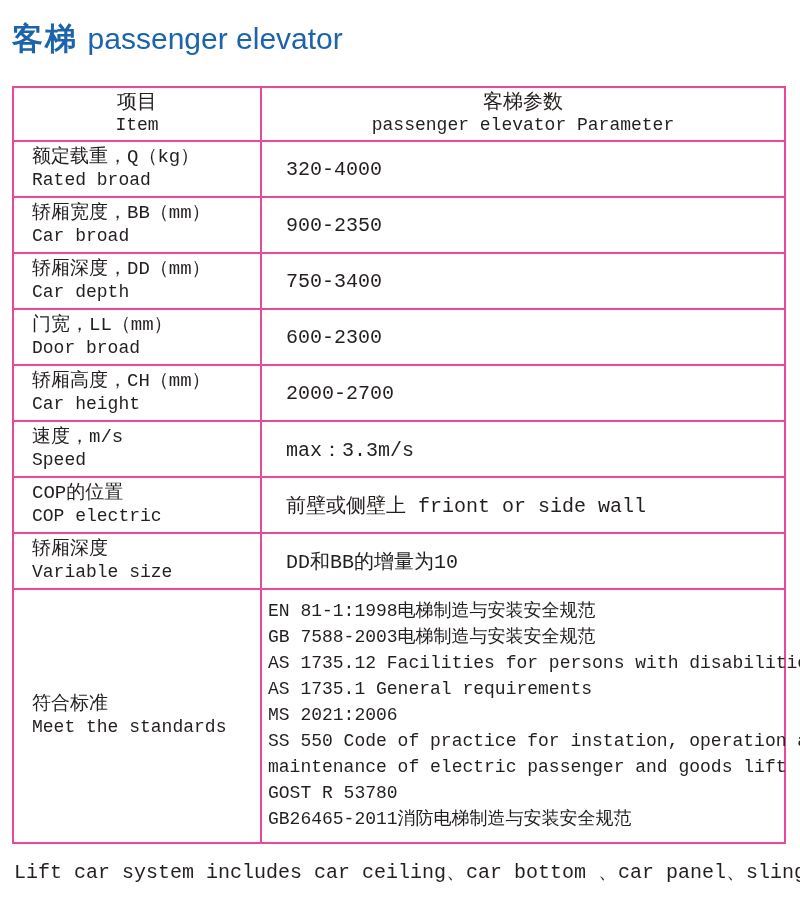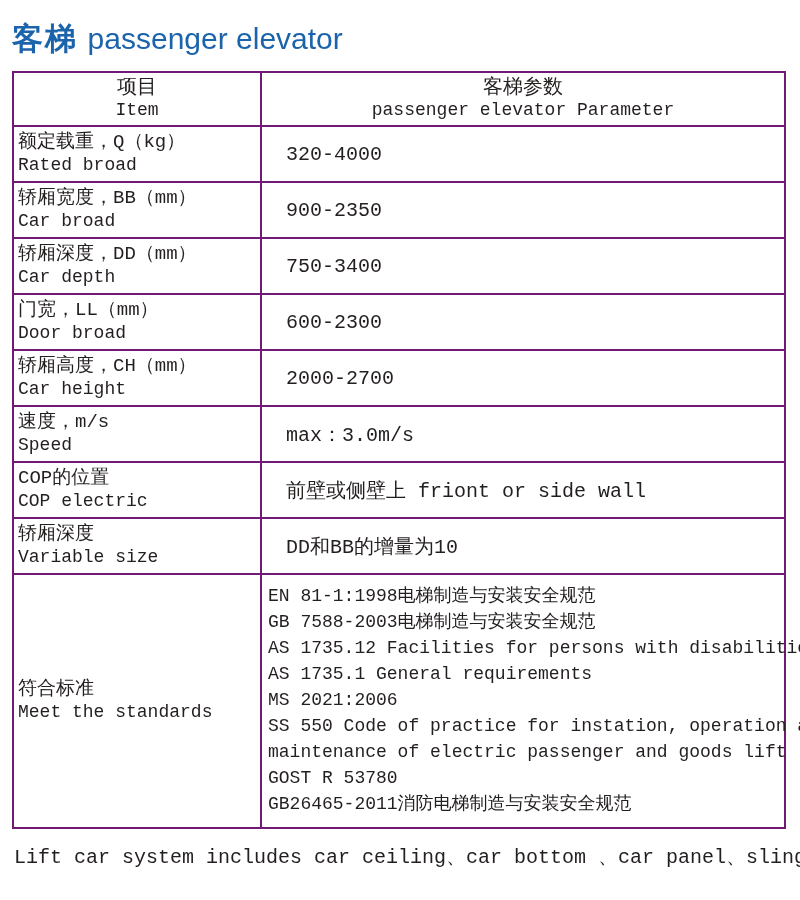--- a/index.html
+++ b/index.html
@@ -8,52 +8,52 @@
     width: 800px;
     height: 900px;
     font-family: "Liberation Mono", "DejaVu Sans Mono", monospace;
     color: #231f1e;
     overflow: hidden;
     position: relative;
   }
   .page { padding: 18px 10px 0 12px; }
 
   
-  .title { margin-bottom: 11px; white-space: nowrap; }
+  .title { margin-bottom: 26px; white-space: nowrap; }
   .title .zh {
     font-family: "Liberation Serif", "DejaVu Serif", serif;
     font-weight: bold;
     font-size: 31px;
     letter-spacing: 2px;
   }
   .title .en {
     font-family: "Liberation Sans", "DejaVu Sans", sans-serif;
     font-size: 30px;
     letter-spacing: 0px;
   }
 
   
   table.spec {
     border-collapse: collapse;
     width: 772px;
     table-layout: fixed;
   }
   table.spec th, table.spec td {
-    border: 2px solid #701a75;
+    border: 2px solid #ec4899;
     vertical-align: middle;
     font-weight: normal;
   }
   col.c-item  { width: 248px; }
   col.c-value { width: 524px; }
 
   th.hdr { height: 50px; text-align: center; padding: 2px 0 4px 0; }
   .hdr .zh { font-size: 20px; line-height: 25px; }
   .hdr .en { font-size: 18px; line-height: 21px; font-weight: normal; }
 
-  td.item { padding: 3px 4px 5px 4px; height: 50px; }
+  td.item { padding: 3px 4px 5px 18px; height: 50px; }
   td.item .zh { font-size: 19px; line-height: 25px; white-space: nowrap; }
   td.item .en { font-size: 18px; line-height: 21px; white-space: nowrap; }
 
   td.value { padding: 2px 4px 2px 24px; font-size: 20px; }
   td.value .val { white-space: nowrap; }
 
   td.standards { padding: 8px 4px 10px 6px; }
   .std-line { font-size: 18px; line-height: 26px; white-space: nowrap; }
 
   
@@ -133,21 +133,21 @@
         <td class="value">
           <span class="val">2000-2700</span>
         </td>
       </tr>
       <tr>
         <td class="item">
           <div class="zh">速度，m/s</div>
           <div class="en">Speed</div>
         </td>
         <td class="value">
-          <span class="val">max：3.0m/s</span>
+          <span class="val">max：3.3m/s</span>
         </td>
       </tr>
       <tr>
         <td class="item">
           <div class="zh">COP的位置</div>
           <div class="en">COP electric</div>
         </td>
         <td class="value">
           <span class="val">前壁或侧壁上 friont or side wall</span>
         </td>

